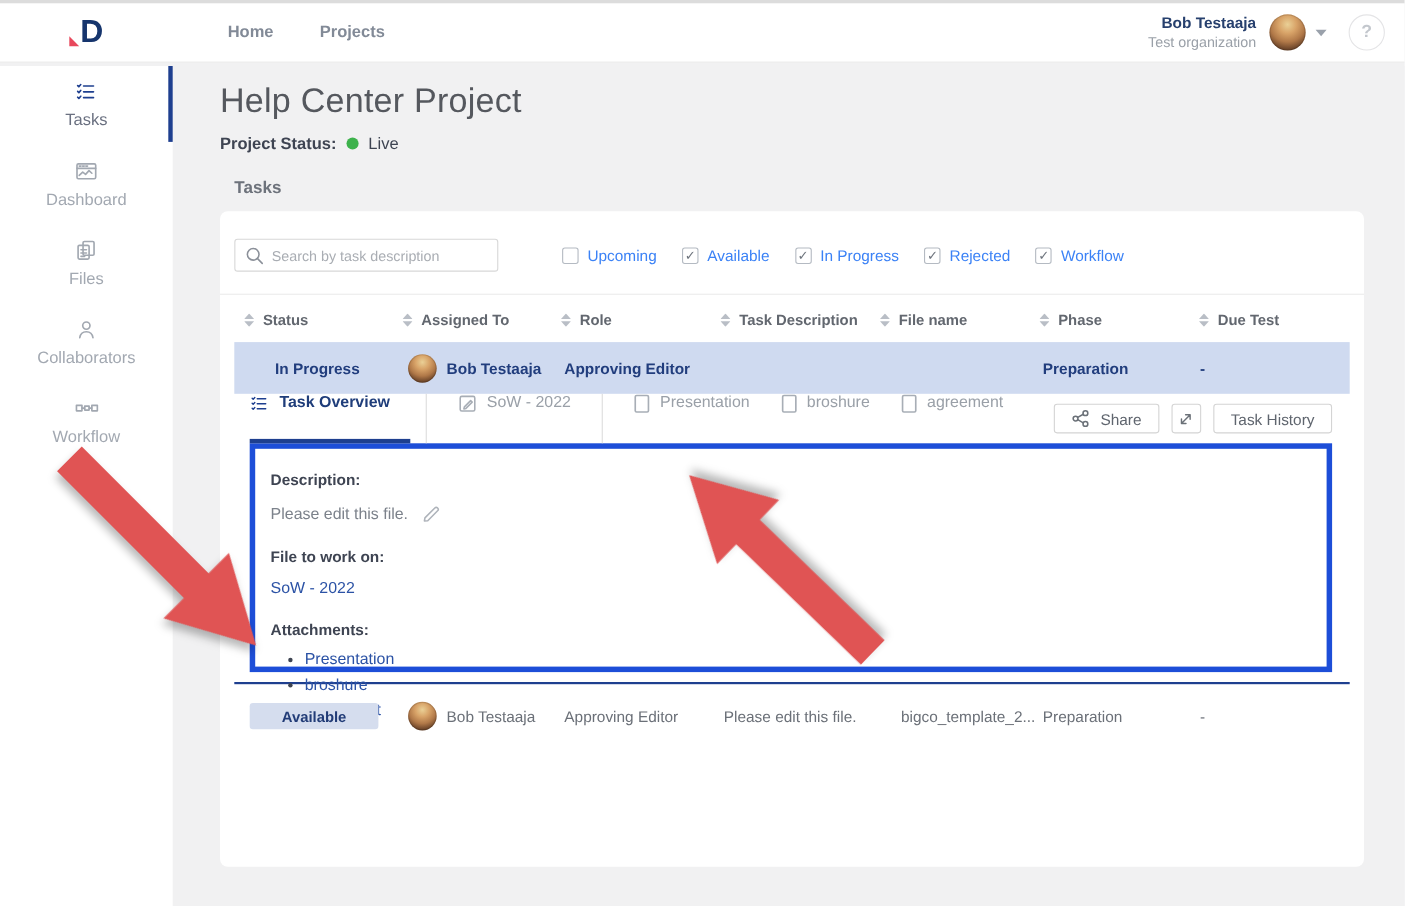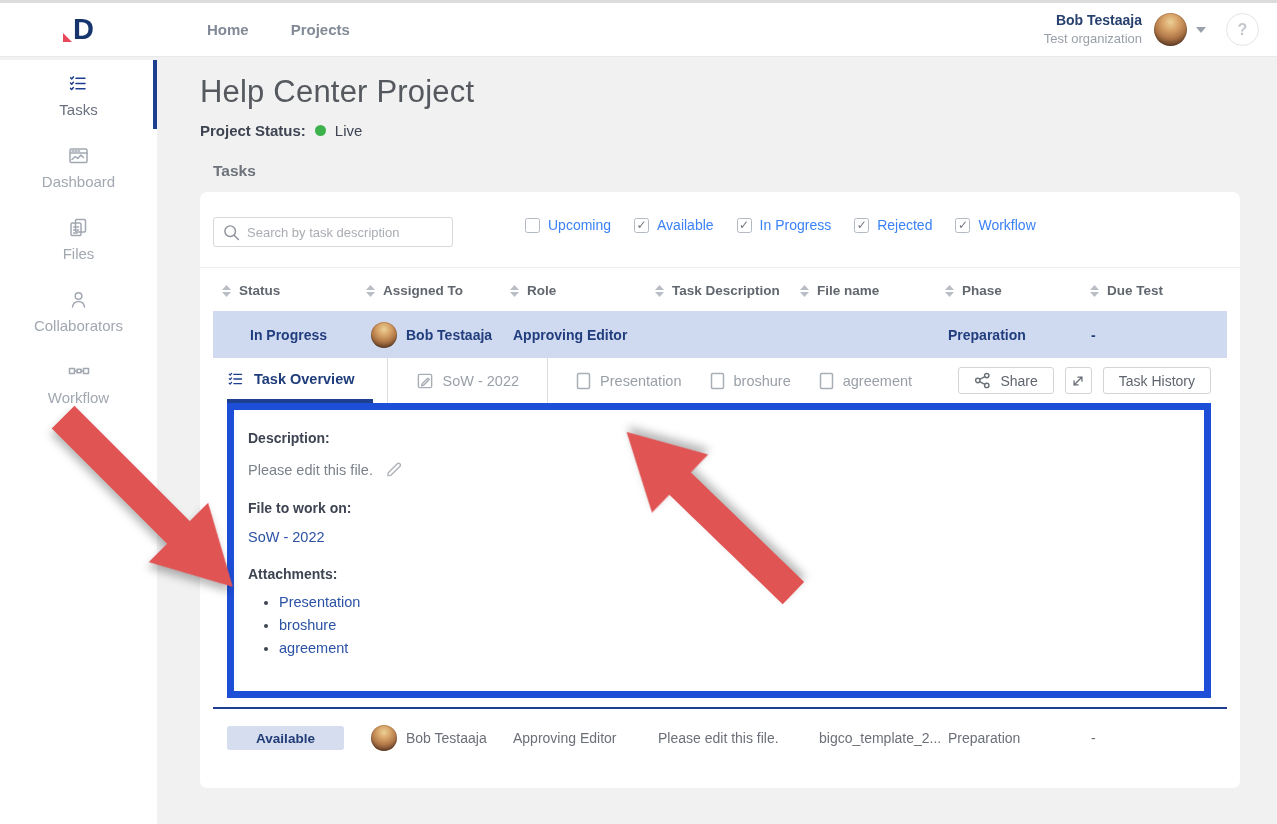--- a/index.html
+++ b/index.html
@@ -46,21 +46,21 @@
   .page-title { margin-top:14px; font-size:31px; font-weight:500; color:#55585e; letter-spacing:.2px; }
   .status-line { margin-top:12px; display:flex; align-items:center; gap:9px; font-size:15px; }
   .status-label { font-weight:700; color:#3e4452; }
   .status-dot { width:11px; height:11px; border-radius:50%; background:#3db24c; }
   .status-value { color:#3e4452; }
   .section-title { margin-top:23px; padding-left:13px; font-size:15.5px; font-weight:700; color:#6d727b; }
 
   .card { margin-top:12px; background:#fff; border-radius:7px; height:596px; position:relative; }
 
   
-  .filter-row { display:flex; align-items:flex-start; padding:25px 13px 20px 13px;gap:14px; }
+  .filter-row { display:flex; align-items:center; padding:25px 13px 20px 13px; }
   .search-box { display:flex; align-items:center; gap:7px; width:240px; height:30px;
                 border:1px solid #d8d8d8; border-radius:3px; padding:0 9px; background:#fff; }
   .search-box input { border:none; outline:none; flex:1; font-size:13px; color:#5a6068;
                       font-family:"Liberation Sans",sans-serif; }
   .search-box input::placeholder { color:#a9adb3; }
   .checkbox-group { display:flex; gap:23px; margin-left:58px; align-items:center; }
   .cb-item { display:flex; align-items:center; gap:8px; font-size:14px; color:#3b82f6; cursor:pointer; }
   .cb { width:15px; height:15px; border:1.5px solid #b4bac2; border-radius:2.5px; background:#fff;
         display:flex; align-items:center; justify-content:center; font-size:12px; color:#6f757e; }
   .cb.checked::after { content:"\2713"; }
@@ -79,34 +79,34 @@
   .cell-status { padding-left:37px; }
   .cell-assigned { display:flex; align-items:center; gap:9px; padding-left:14px; }
   .cell-role { padding-left:12px; } .cell-desc { padding-left:12px; }
   .cell-file { padding-left:28px; } .cell-phase { padding-left:12px; } .cell-due { padding-left:10px; }
   .badge { width:117px; height:24px; margin-left:14px; background:#d5ddee; border-radius:3px;
            color:#223c77; font-weight:700; font-size:13.5px;
            display:flex; align-items:center; justify-content:center; }
 
   
   .tabs-row { display:flex; align-items:center; height:45px; margin:0 16px 0 14px; }
-  .tab { display:flex; align-items:center; gap:9px; height:100%; padding:0 14px;
+  .tab { display:flex; gap:9px; height:100%; padding:0 14px;
          font-size:14.5px; color:#9aa0a8; cursor:pointer; white-space:nowrap; }
   .tab svg { stroke:#a8aeb6; }
   .tab.active { color:#1f3d7a; font-weight:700; padding:0 18px 0 0; border-bottom:4px solid #1e3f8f; }
   .tab.active svg { stroke:#1e3f8f; }
   .tab-sep { width:1px; height:45px; background:#dcdcdc; margin:0 14px; }
   .tab-actions { margin-left:auto; display:flex; align-items:center; gap:11px; }
   .btn { height:27px; background:#fff; border:1px solid #d4d4d4; border-radius:3px;
          color:#5f656e; font-size:14px; font-family:"Liberation Sans",sans-serif;
          display:flex; align-items:center; gap:9px; padding:0 15px; cursor:pointer; }
   .btn-square { width:27px; padding:0; justify-content:center; }
 
   
-  .detail-panel { margin:0 16px 0 14px; border:7px solid #1d4ed8; height:295px; padding:20px 14px; background:#fff; }
+  .detail-panel { margin:0 16px 0 14px; border:5px solid #1d4ed8; height:208px; padding:20px 14px; background:#fff; }
   .d-label { font-size:14px; font-weight:700; color:#3e4452; }
   .d-desc-line { display:flex; align-items:center; gap:12px; margin:15px 0 22px; }
   .d-desc-text { font-size:14.5px; color:#7c828b; }
   .d-link { font-size:14.5px; color:#2b52a5; text-decoration:none; display:inline-block; margin:13px 0 21px; }
   .attach-list { list-style:disc; margin:12px 0 0 31px; color:#3e4452; }
   .attach-list li { margin-bottom:7px; font-size:14.5px; }
   .attach-list a { color:#2b52a5; text-decoration:none; }
 
   .blue-line { border-top:2px solid #1e3f8f; margin-top:9px; }
 

